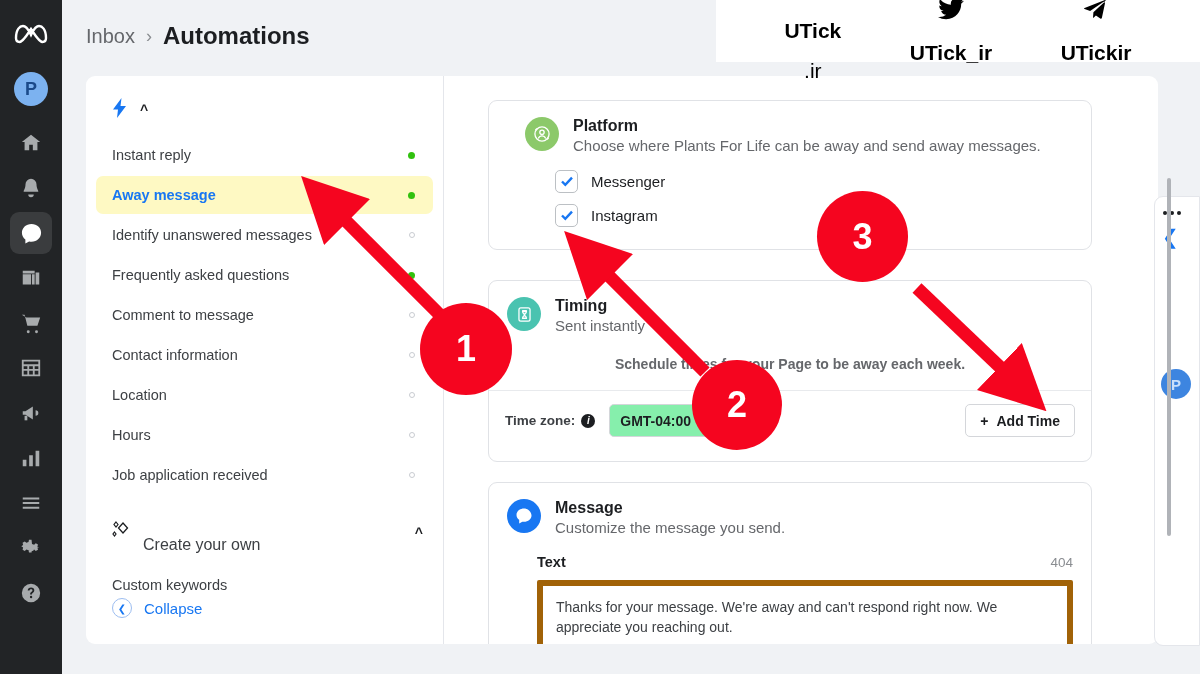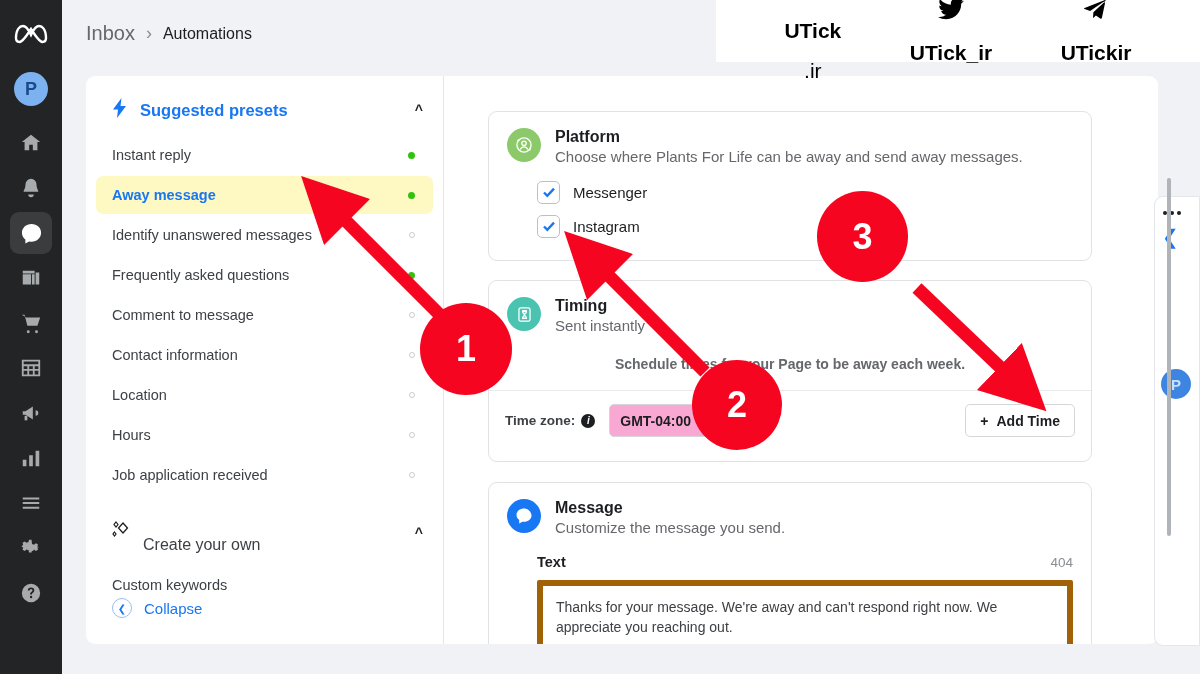--- a/index.html
+++ b/index.html
@@ -31,21 +31,21 @@
   }
   .rail-btn.active { background: #3a3c3e; }
   .rail-btn svg { fill: #a8abad; }
   .rail-btn.active svg { fill: #ffffff; }
 
   
   .header { position: absolute; left: 62px; top: 0; width: 1138px; height: 62px; }
   .crumbs { position: absolute; left: 24px; top: 22px; display: flex; align-items: center; gap: 11px; }
   .crumb-muted { font-size: 20px; color: #65676b; }
   .crumb-sep { font-size: 18px; color: #8a8d91; }
-  .crumb-active { font-size: 16px; font-weight: normal; color: #1c1e21; }
+  .crumb-active { font-size: 24px; font-weight: bold; color: #1c1e21; }
 
   
   .watermark {
     position: absolute; left: 716px; top: 0; width: 484px; height: 62px;
     background: #ffffff;
     display: flex; align-items: center; justify-content: space-evenly;
     z-index: 40;
   }
   .wm-item { display: flex; align-items: center; gap: 16px; font-size: 21px; color: #000; flex-direction: column; }
   .wm-site .thin { font-weight: normal; }
@@ -116,21 +116,21 @@
 
   .sched-note { text-align: center; font-size: 14px; color: #65676b; font-weight: bold;
     padding: 22px 0 18px 0; }
   .tz-row { display: flex; align-items: center; padding: 13px 16px; border-top: 1px solid #e8eaed; }
   .tz-label { font-size: 13.5px; font-weight: bold; color: #3d4044; }
   .info-i { width: 14px; height: 14px; border-radius: 50%; background: #1c1e21; color: #fff;
     font-size: 10px; font-weight: bold; display: inline-flex; align-items: center;
     justify-content: center; margin-left: 6px; font-style: italic; }
   .tz-select { margin-left: 14px; width: 110px; height: 33px; border: 1px solid #d4d6da;
     border-radius: 5px; display: flex; align-items: center; padding: 0 10px;
-    font-size: 14px; font-weight: bold; color: #1c1e21; gap: 6px; background:#f9a8d4; }
+    font-size: 14px; font-weight: bold; color: #1c1e21; gap: 6px; background:#86efac; }
   .tz-caret { font-size: 9px; color: #65676b; }
   .add-time { margin-left: auto; height: 33px; padding: 0 14px; border: 1px solid #d4d6da;
     border-radius: 5px; display: flex; align-items: center; gap: 8px;
     font-size: 14px; font-weight: bold; color: #1c1e21; background: #fff; }
 
   .text-label-row { display: flex; align-items: baseline; padding: 18px 18px 0 48px; }
   .text-label { font-size: 14.5px; font-weight: bold; color: #1c1e21; }
   .char-count { margin-left: auto; font-size: 13.5px; color: #8a8d91; }
   .textbox { margin: 10px 18px 0 48px; border: 6px solid #a16207; border-radius: 2px;
     padding: 11px 13px; font-size: 14px; color: #3d4044; line-height: 1.45; }
@@ -262,21 +262,20 @@
     </div>
   </div>
 
   <div class="left-panel">
     <div class="panel-head">
       <span>
         <svg width="16" height="20" viewBox="0 0 14 20">
             <path fill="#1877f2" d="M8.5 0L0 11.5h5L4 20l9-12H7.5z"></path>
           </svg>
       </span>
-      <span class="ptitle">Suggested presets</span>
       <span class="chev">^</span>
     </div>
 
     <div class="plist">
       <div class="prow">
         <span class="plabel">Instant reply</span>
         <span class="dot on"></span>
       </div>
       <div class="prow sel">
         <span class="plabel">Away message</span>
@@ -330,21 +329,21 @@
     </div>
 
     <div class="collapse">
       <span class="circ-chev">❮</span>
       <span class="ctext">Collapse</span>
     </div>
   </div>
 
   <div class="right-panel">
 
-    <div class="card" style="top:35px;height:150px;">
+    <div class="card" style="top:24px;height:150px;padding-left:18px;">
       <div class="card-head">
         <div class="cicon green">
           <svg width="20" height="20" viewBox="0 0 24 24">
             <circle cx="12" cy="12" r="8.5"></circle>
             <circle cx="12" cy="10" r="2.6"></circle>
             <path d="M7.5 17.5c1-2.2 2.6-3.2 4.5-3.2s3.5 1 4.5 3.2"></path>
             <path d="M4 7 l2.5-1.5 M20 17 l-2.5 1.5"></path>
           </svg>
         </div>
         <div>

